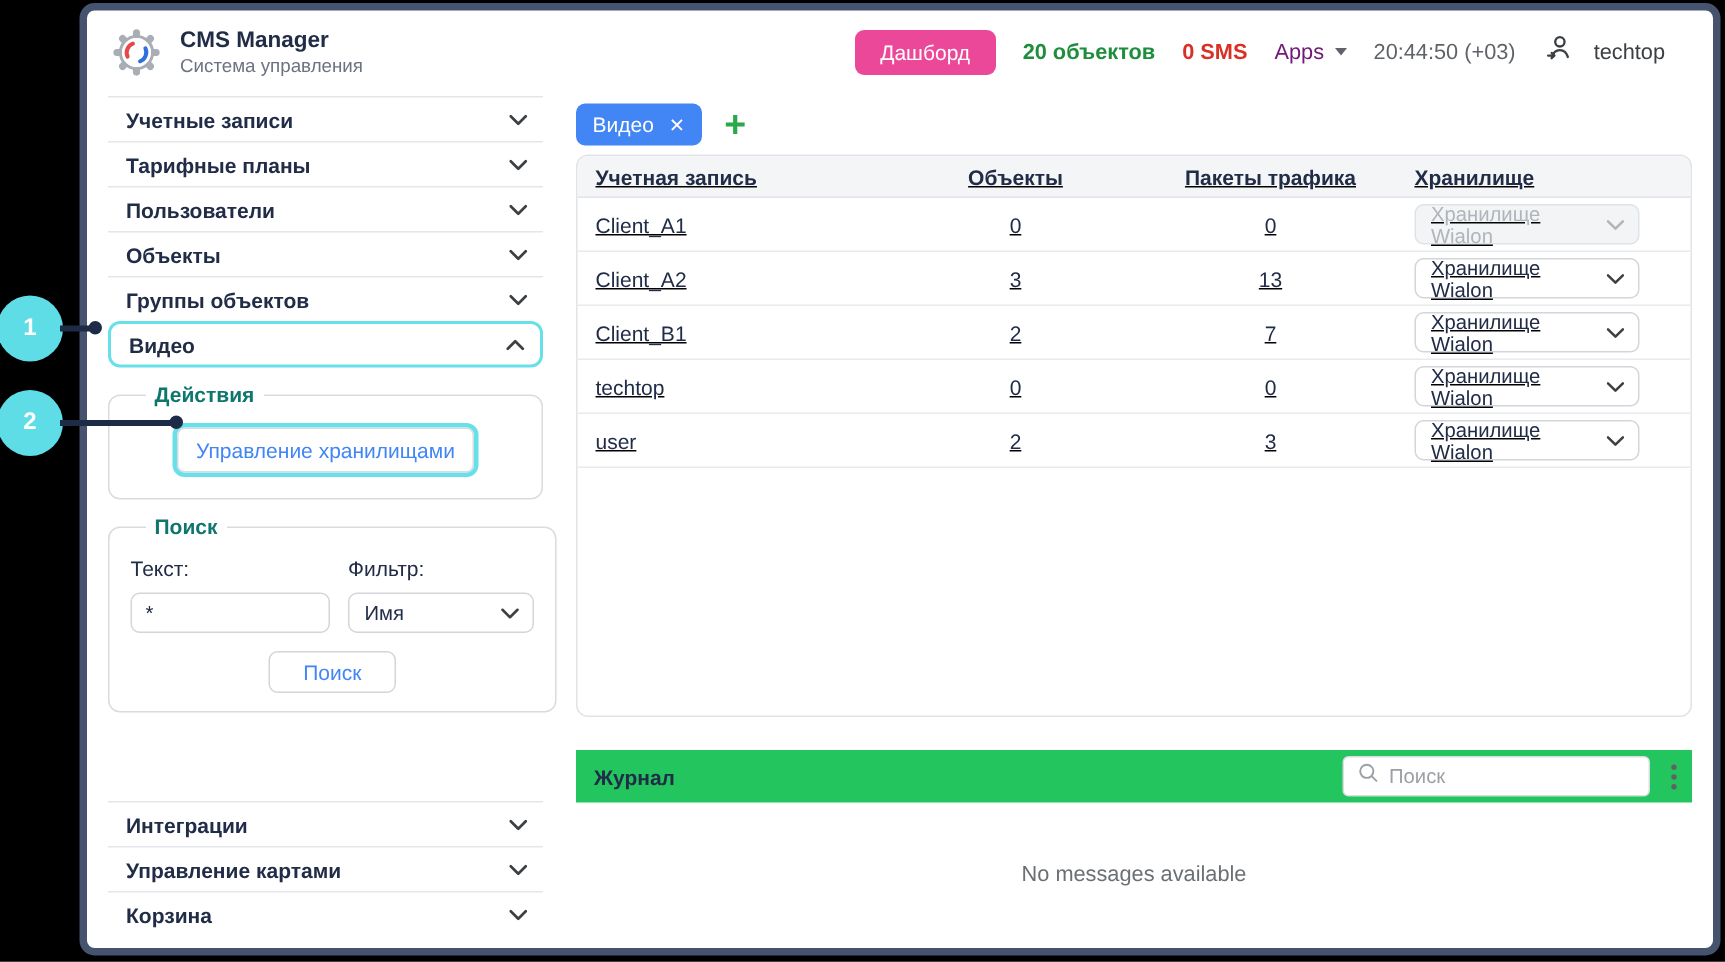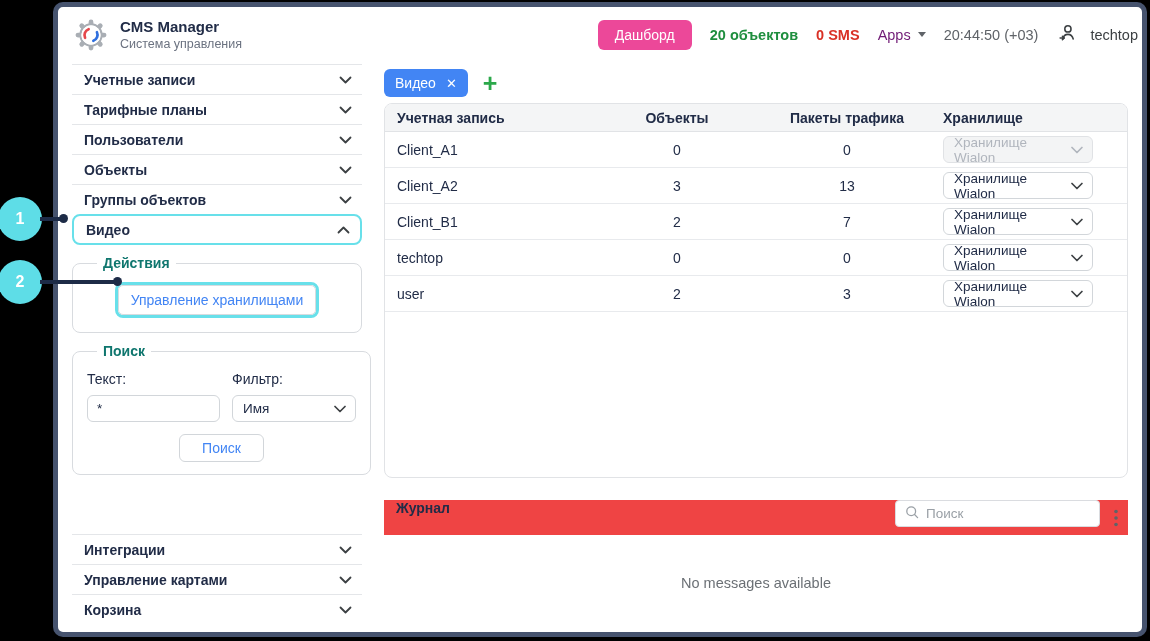--- a/index.html
+++ b/index.html
@@ -5,21 +5,21 @@
   * { margin:0; padding:0; box-sizing:border-box; }
   html,body { width:1150px; height:641px; background:#000; font-family:"Liberation Sans", sans-serif; overflow:hidden; }
   body { position:relative; }
 
   .window {
     position:absolute; left:53px; top:2px; width:1094px; height:635px;
     background:#fff; border:5px solid #46536e; border-radius:10px; overflow:hidden;
   }
 
   
-  .header { height:55px; display:flex; align-items:center; padding:0 4px 0 14px; }
+  .header { height:55px; display:flex; align-items:center; padding:0 32px 0 14px; }
   .logo { width:38px; height:38px; flex:0 0 auto; }
   .title-stack { margin-left:10px; }
   .app-title { font-size:15px; font-weight:bold; color:#212c47; }
   .app-subtitle { font-size:12.5px; color:#6b7280; margin-top:2px; }
   .header-right { margin-left:auto; display:flex; align-items:center; gap:18px; }
   .btn-dashboard { background:#ec4899; color:#fff; border:none; border-radius:6px; padding:7px 17px; font-size:14px; cursor:pointer; font-family:inherit; }
   .objects-count { color:#1e8e3e; font-weight:bold; font-size:14.5px; }
   .sms-count { color:#d93025; font-weight:bold; font-size:14.5px; }
   .apps-menu { color:#701a75; font-size:14.5px; display:flex; align-items:center; gap:7px; cursor:pointer; }
   .caret-down { width:0; height:0; border-left:4.5px solid transparent; border-right:4.5px solid transparent; border-top:5px solid #5f6368; display:inline-block; }
@@ -55,33 +55,33 @@
   .btn-search { background:#fff; border:1px solid #d2d6da; border-radius:6px; color:#4285f4; font-size:14px; padding:5px 22px; cursor:pointer; font-family:inherit; }
 
   .sidebar-spacer { flex:1; }
 
   
   .tab-row { display:flex; align-items:center; margin:4px 0 6px; height:28px; }
   .tab-active { background:#4285f4; color:#fff; border-radius:6px; height:28px; display:flex; align-items:center; gap:10px; padding:0 11px; font-size:14px; cursor:pointer; }
   .tab-close { font-size:13px; cursor:pointer; line-height:1; }
   .add-tab { color:#2ba84a; font-size:25px; font-weight:bold; margin-left:15px; cursor:pointer; line-height:22px; }
 
-  .table-wrap { border:1px solid #e1e3e6; border-radius:8px; height:375px; overflow:hidden; display:flex; flex-direction:column; background:#fff; }
+  .table-wrap { border:1px solid #e1e3e6; border-radius:8px; height:375px; overflow:hidden; display:flex; flex-direction:column; background:#fff;text-decoration:underline; }
   .trow { display:grid; grid-template-columns:1fr 160px 180px 190px; align-items:center; }
   .thead { background:#f4f5f6; height:28px; border-bottom:1px solid #e1e3e6; }
   .thead .c { font-size:14px; font-weight:bold; color:#212c47; }
   .tbody-row { height:36px; border-bottom:1px solid #e8eaed; }
   .c { padding:0 6px; font-size:14px; color:#212c47; }
   .c-name { padding-left:12px; }
   .c-num { text-align:center; }
   .storage-select { width:150px; height:27px; border:1px solid #d2d6da; border-radius:6px; background:#fff; display:flex; align-items:center; justify-content:space-between; padding:0 9px 0 10px; font-size:13.5px; color:#212c47; cursor:pointer; }
   .storage-select.disabled { background:#f3f4f5; color:#b0b5bd; border-color:#e0e2e5; cursor:default; }
   .storage-select.disabled svg path { stroke:#b0b5bd; }
 
-  .journal-bar { margin-top:22px; height:35px; background:#ef4444; display:flex; padding:0 10px 0 12px; }
+  .journal-bar { margin-top:22px; height:35px; background:#22c55e; display:flex; align-items:center; padding:0 10px 0 12px; }
   .journal-title { font-size:14px; font-weight:bold; color:#212c47; }
   .journal-search { margin-left:auto; width:205px; height:27px; background:#fff; border:1px solid #dadce0; border-radius:4px; display:flex; align-items:center; padding:0 8px; gap:6px; }
   .journal-search input { border:none; outline:none; flex:1; font-size:13.5px; color:#3c4043; font-family:inherit; min-width:0; background:transparent; }
   .journal-search input::placeholder { color:#9aa0a6; }
   .kebab { margin-left:14px; cursor:pointer; display:flex; align-items:center; }
   .empty-msg { text-align:center; margin-top:40px; font-size:14.5px; color:#6b7075; }
 
   
   .anno-badge { position:absolute; width:44px; height:44px; border-radius:50%; background:#5edde7; color:#fff; font-size:16px; font-weight:bold; display:flex; align-items:center; justify-content:center; z-index:30; }
   .anno-line { position:absolute; height:3.5px; background:#1d2b47; z-index:31; }

